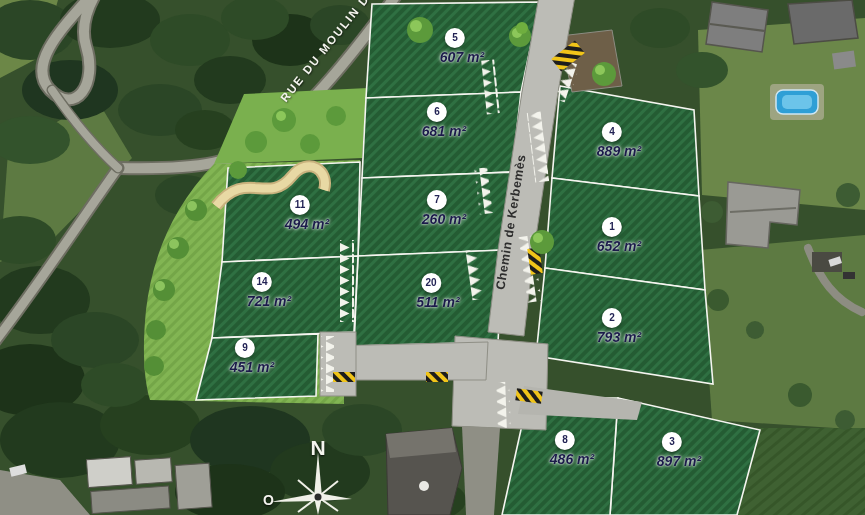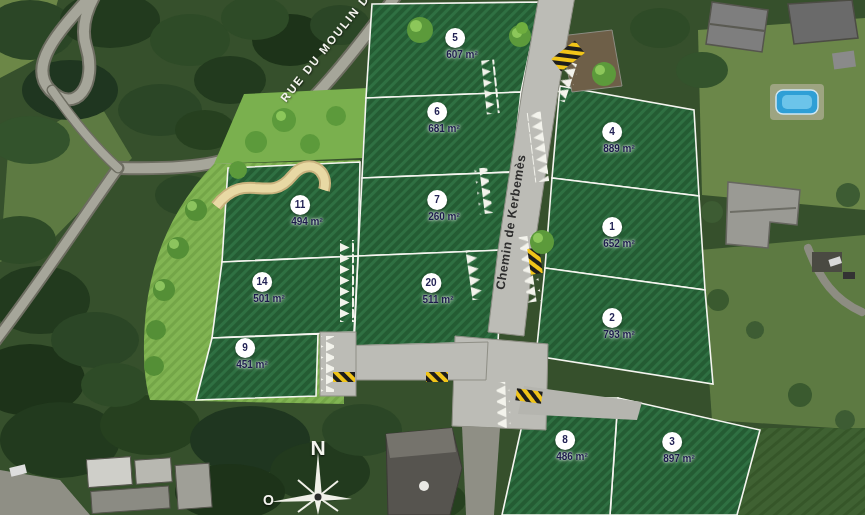--- a/index.html
+++ b/index.html
@@ -10,21 +10,21 @@
   }
   #scene{position:absolute;left:0;top:0;z-index:1;}
   .label-layer{position:absolute;left:0;top:0;width:100%;height:100%;z-index:5;pointer-events:none;}
   .plot-label{position:absolute;transform:translateX(-50%);display:flex;flex-direction:column;align-items:center;gap:1px;}
   .plot-num{
     width:20px;height:20px;border-radius:50%;background:#ffffff;color:#232355;
     font-weight:bold;font-size:10px;line-height:20px;text-align:center;
     box-shadow:0 1px 3px rgba(0,0,0,.45);
   }
   .plot-area{
-    color:#1b1b4a;font-size:10px;font-weight:bold;white-space:nowrap;
+    color:#1b1b4a;font-size:14px;font-weight:bold;font-style:italic;white-space:nowrap;
     text-shadow:0 0 2px rgba(255,255,255,.95),0 0 4px rgba(255,255,255,.8);
     padding-left:14px;
   }
   .street-label{position:absolute;white-space:nowrap;font-weight:bold;}
   #main-road-label{
     left:511px;top:222px;transform:translate(-50%,-50%) rotate(-81deg);
     color:#2e2e2e;font-size:12.5px;letter-spacing:.5px;
   }
   #top-road-label{
     left:325px;top:48px;transform:translate(-50%,-50%) rotate(-51deg);
@@ -283,21 +283,21 @@
     <div class="plot-label" style="left:565px;top:430px">
       <div class="plot-num">8</div>
       <div class="plot-area">486 m²</div>
     </div>
     <div class="plot-label" style="left:245px;top:338px">
       <div class="plot-num">9</div>
       <div class="plot-area">451 m²</div>
     </div>
     <div class="plot-label" style="left:262px;top:272px">
       <div class="plot-num">14</div>
-      <div class="plot-area">501 m²</div>
+      <div class="plot-area">721 m²</div>
     </div>
     <div class="plot-label" style="left:300px;top:195px">
       <div class="plot-num">11</div>
       <div class="plot-area">494 m²</div>
     </div>
     <div class="plot-label" style="left:431px;top:273px">
       <div class="plot-num">20</div>
       <div class="plot-area">511 m²</div>
     </div>
 

